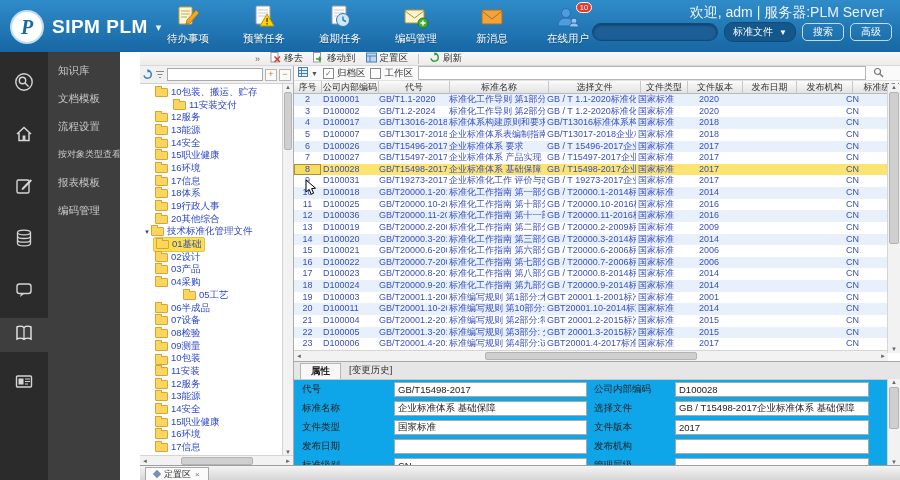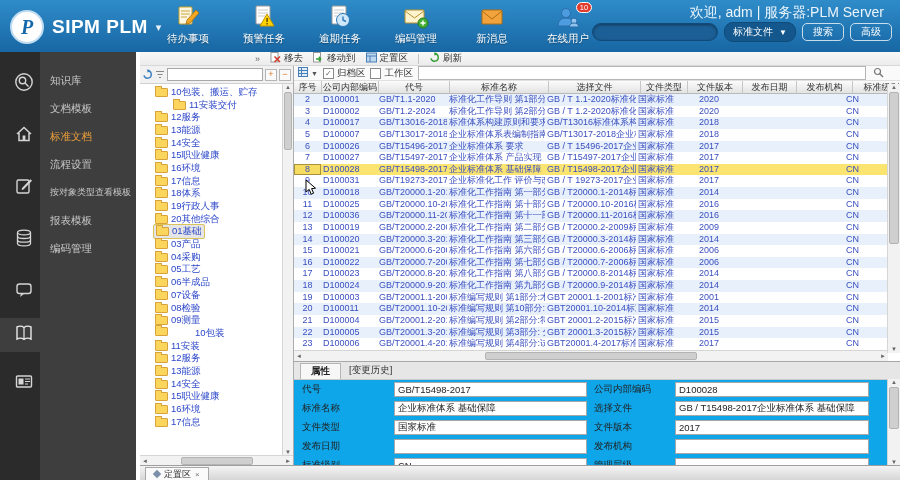--- a/index.html
+++ b/index.html
@@ -26,21 +26,21 @@
            box-shadow:inset 0 1px 3px rgba(0,0,0,.4);color:#fff;font-size:10px;padding:0 8px;outline:none}
   .g-select{height:18px;border-radius:9px;background:#14578c;border:1px solid #0f4a79;color:#fff;
             font-size:10px;display:flex;align-items:center;gap:6px;padding:0 8px;cursor:pointer}
   .g-select .sel-caret{font-size:8px}
   .g-btn{height:18px;border-radius:5px;background:transparent;border:1px solid rgba(255,255,255,.75);
          color:#fff;font-size:10px;padding:0 10px;cursor:pointer}
   
   .rail{position:absolute;left:0;top:52px;bottom:0;width:48px;background:#2b2b2b;z-index:4}
   .rail-item{height:40px;display:flex;align-items:center;justify-content:center;cursor:pointer;margin-top:12px}
   .rail-item.active{background:#3e3e3e;margin-top:6px;height:34px}
-  .menu{position:absolute;left:40px;top:52px;bottom:0;width:96px;background:#3e3e3e;z-index:4;padding-top:14px}
+  .menu{position:absolute;left:48px;top:52px;bottom:0;width:72px;background:#3e3e3e;z-index:4;padding-top:4px}
   .menu-item{height:28px;line-height:28px;padding-left:10px;font-size:10.5px;color:#c9c9c9;
              cursor:pointer;white-space:nowrap;overflow:hidden}
   .menu-item.small{font-size:9px}
   .menu-item.active{color:#f0a13a}
   
   .workspace{position:absolute;left:140px;top:52px;right:0;bottom:14px;display:flex;flex-direction:column;background:#fff}
   .toolbar1{height:13px;background:linear-gradient(#f8f8f8,#ececec);border-bottom:1px solid #d8d8d8;
             display:flex;align-items:center;font-size:9.5px;color:#333;gap:10px;padding-left:4px}
   .collapse-gly{color:#666;font-size:9px;width:116px;text-align:right;cursor:pointer}
   .tb-item{display:flex;align-items:center;gap:3px;cursor:pointer}
@@ -54,21 +54,21 @@
   .tree-btn{width:12px;height:12px;line-height:9px;font-size:9px;color:#e0761c;background:#fafafa;
             border:1px solid #b5b5b5;padding:0;cursor:pointer}
   .tree-list{flex:1;overflow:hidden;padding-top:2px}
   .titem{height:12.7px;display:flex;align-items:center;font-size:9.5px;color:#2b46c8;
          white-space:nowrap;cursor:pointer}
   .titem .texp{width:8px;font-size:7px;color:#444;text-align:center}
   .tfolder{width:11px;height:7px;background:#fcd55c;border:1px solid #d7a33a;border-radius:1px;
            position:relative;margin-right:3px;flex:none}
   .tfolder:before{content:"";position:absolute;left:-1px;top:-3px;width:5px;height:2px;
                   background:#fcd55c;border:1px solid #d7a33a;border-bottom:none}
-  .tsel{background:#e5e5e5;border:1px solid #d9c35a;border-radius:2px;padding:0 2px;margin-left:-2px;
+  .tsel{background:#fde047;border:1px solid #d9c35a;border-radius:2px;padding:0 2px;margin-left:-2px;
         display:flex;align-items:center}
   .tree-vscroll{position:absolute;right:0;top:18px;bottom:10px;width:10px;background:#f2f2f2;
                 border-left:1px solid #d5d5d5;font-size:6px;color:#666;text-align:center;cursor:pointer}
   .tree-vscroll .sthumb{display:block;margin:2px 1px;height:56px;background:#cfcfcf;border:1px solid #b3b3b3;border-radius:2px}
   .tree-vscroll .sbot{position:absolute;bottom:1px;left:0;right:0}
   .tree-hscroll{position:absolute;left:0;right:0;bottom:0;height:10px;background:#f2f2f2;
                 border-top:1px solid #d5d5d5;font-size:6px;color:#666;display:flex;
                 align-items:center;justify-content:space-between;padding:0 2px;cursor:pointer}
   .tree-hscroll .sthumb{flex:none;width:70px;height:6px;background:#cfcfcf;border:1px solid #b3b3b3;border-radius:2px}
   
@@ -224,21 +224,20 @@
       <span><svg width="20" height="20" viewBox="0 0 20 20">
           <rect x="2.5" y="4" width="15" height="11" rx="1" fill="none" stroke="#d5d5d5" stroke-width="1.4"></rect>
           <rect x="4.5" y="6.5" width="5" height="6" fill="#d5d5d5"></rect>
           <path d="M11 7h5M11 9.5h5M11 12h3" stroke="#d5d5d5" fill="none"></path>
         </svg></span>
     </div>
   </div>
 <div class="menu" id="menu">
     <div class="menu-item">知识库</div>
     <div class="menu-item">文档模板</div>
-    <div class="menu-item active">标准文档</div>
     <div class="menu-item">流程设置</div>
     <div class="menu-item small">按对象类型查看模板</div>
     <div class="menu-item">报表模板</div>
     <div class="menu-item">编码管理</div>
   </div>
 
 <div class="workspace">
   <div class="toolbar1">
     <span class="collapse-gly">»</span>
     <span class="tb-item">
@@ -347,40 +346,53 @@
               <span class="tfolder"></span>
               <span>19行政人事</span>
             </span>
           </div>
           <div class="titem" style="padding-left: 15px;">
             <span style="display: inline-flex; align-items: center;">
               <span class="tfolder"></span>
               <span>20其他综合</span>
             </span>
           </div>
+          <div class="titem" style="padding-left: 3px;">
+            <span class="texp">▾</span>
+            <span style="display: inline-flex; align-items: center;">
+              <span class="tfolder"></span>
+              <span>技术标准化管理文件</span>
+            </span>
+          </div>
           <div class="titem" style="padding-left: 15px;">
             <span class="tsel" style="display: inline-flex; align-items: center;">
               <span class="tfolder"></span>
               <span>01基础</span>
             </span>
           </div>
           <div class="titem" style="padding-left: 15px;">
             <span style="display: inline-flex; align-items: center;">
               <span class="tfolder"></span>
+              <span>02设计</span>
+            </span>
+          </div>
+          <div class="titem" style="padding-left: 15px;">
+            <span style="display: inline-flex; align-items: center;">
+              <span class="tfolder"></span>
               <span>03产品</span>
             </span>
           </div>
           <div class="titem" style="padding-left: 15px;">
             <span style="display: inline-flex; align-items: center;">
               <span class="tfolder"></span>
               <span>04采购</span>
             </span>
           </div>
           <div class="titem" style="padding-left: 15px;">
-            <span style="display: inline-flex; align-items: center;">
+            <span style="display: inline-flex; align-items: center; margin-left: 28px;">
               <span class="tfolder"></span>
               <span>05工艺</span>
             </span>
           </div>
           <div class="titem" style="padding-left: 15px;">
             <span style="display: inline-flex; align-items: center;">
               <span class="tfolder"></span>
               <span>06半成品</span>
             </span>
           </div>
@@ -396,21 +408,21 @@
               <span>08检验</span>
             </span>
           </div>
           <div class="titem" style="padding-left: 15px;">
             <span style="display: inline-flex; align-items: center;">
               <span class="tfolder"></span>
               <span>09测量</span>
             </span>
           </div>
           <div class="titem" style="padding-left: 15px;">
-            <span style="display: inline-flex; align-items: flex-start; gap: 24px;">
+            <span style="display: inline-flex; align-items: flex-end;">
               <span class="tfolder"></span>
               <span>10包装</span>
             </span>
           </div>
           <div class="titem" style="padding-left: 15px;">
             <span style="display: inline-flex; align-items: center;">
               <span class="tfolder"></span>
               <span>11安装</span>
             </span>
           </div>

